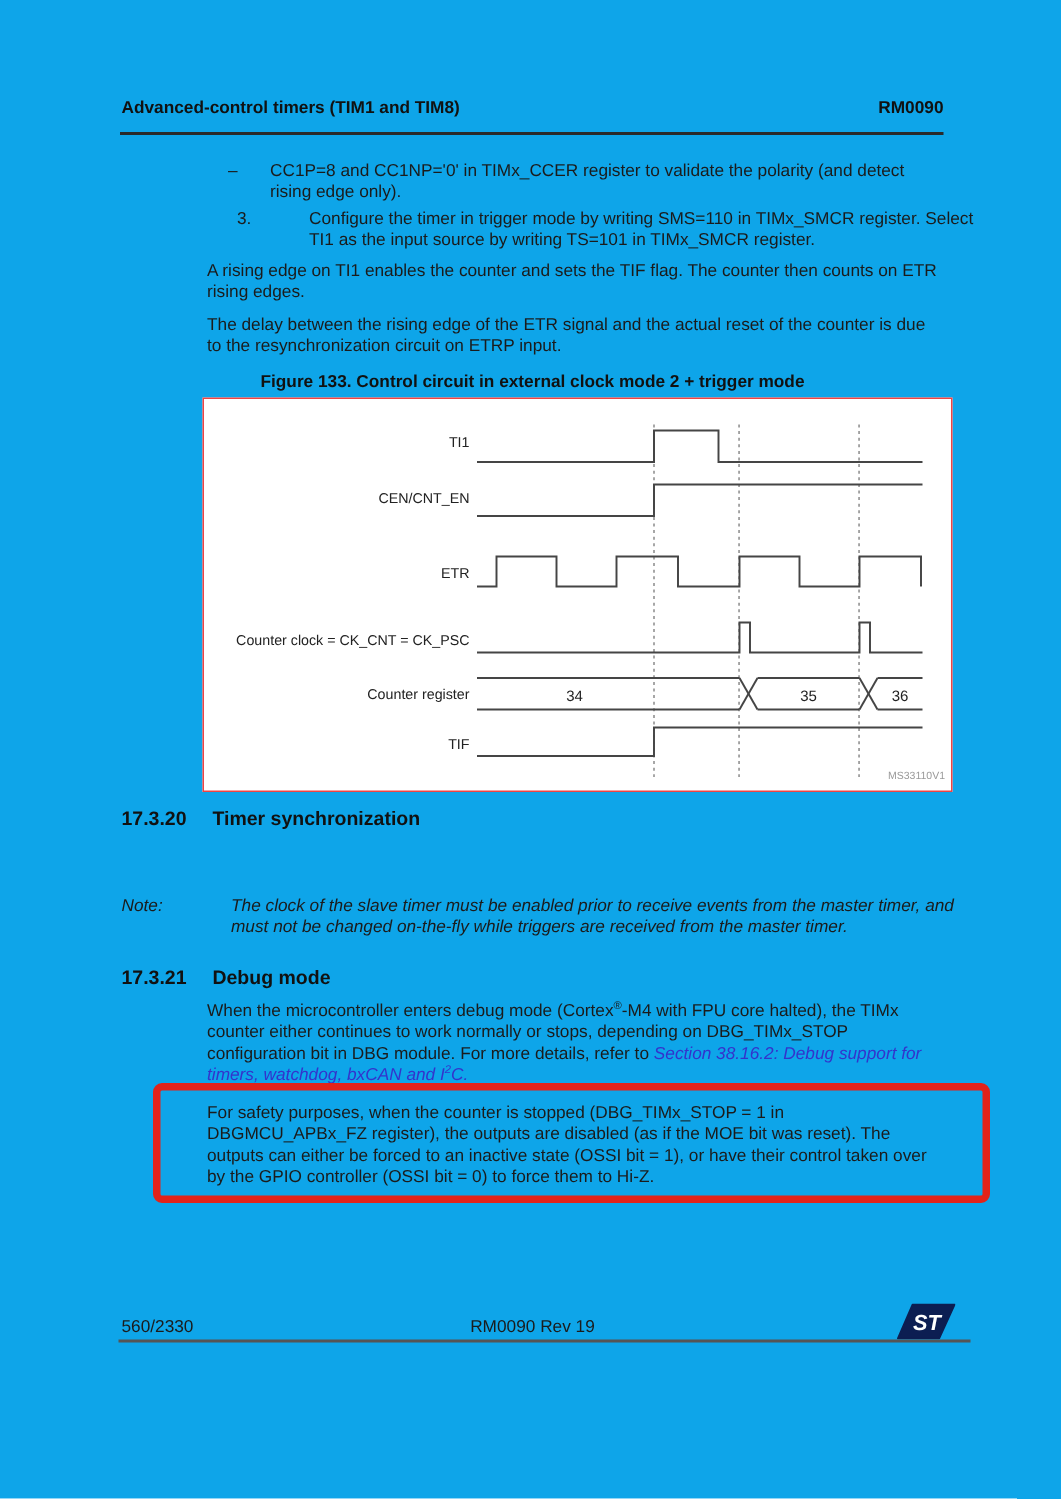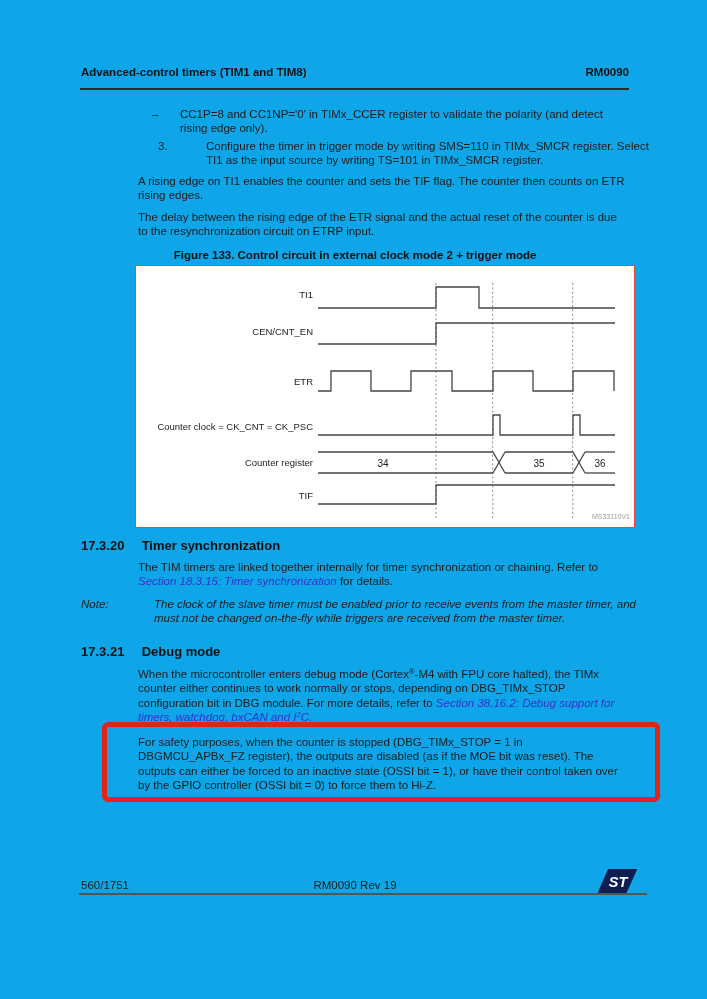--- a/index.html
+++ b/index.html
@@ -77,38 +77,35 @@
         <text x="177" y="233" text-anchor="end" class="siglabel">TIF</text>
         <polyline points="182,238 300,238 300,219 479,219" class="wave"></polyline>
         <text x="494" y="253" text-anchor="end" class="wm">MS33110V1</text>
       </svg>
   </div>
 
   <div class="abs heading" style="left:81px;top:538px;width:548px;">
     <span style="display:inline-block;width:57px;">17.3.20</span>
     <span>Timer synchronization</span>
   </div>
-  <div class="abs body-text" style="left:138px;top:560px;width:488px;">
-    <span>The TIM timers are linked together internally for timer synchronization or chaining. Refer to </span><a class="link">Section 18.3.15: Timer synchronization</a><span> for details.</span>
-  </div>
   <div class="abs body-text italic" style="left:81px;top:597px;">Note:</div>
   <div class="abs body-text italic" style="left:138px;top:597px;width:492px;margin-left:16px;">The clock of the slave timer must be enabled prior to receive events from the master timer, and must not be changed on-the-fly while triggers are received from the master timer.</div>
 
   <div class="abs heading" style="left:81px;top:644px;width:548px;">
     <span style="display:inline-block;width:57px;">17.3.21</span>
     <span>Debug mode</span>
   </div>
   <div class="abs body-text" style="left:138px;top:667px;width:488px;">
     <span>When the microcontroller enters debug mode (Cortex</span><span class="sup">®</span><span>-M4 with FPU core halted), the TIMx counter either continues to work normally or stops, depending on DBG_TIMx_STOP configuration bit in DBG module. For more details, refer to </span><a class="link"><span>Section 38.16.2: Debug support for timers, watchdog, bxCAN and I</span><span class="sup">2</span><span>C.</span></a>
   </div>
 
   <div class="abs highlight-box" style="left: 102px; top: 722px; width: 558px; height: 80px; box-sizing: border-box; border-color: rgb(226, 35, 26);"></div>
   <div class="abs body-text" style="left:138px;top:735px;width:490px;">For safety purposes, when the counter is stopped (DBG_TIMx_STOP = 1 in DBGMCU_APBx_FZ register), the outputs are disabled (as if the MOE bit was reset). The outputs can either be forced to an inactive state (OSSI bit = 1), or have their control taken over by the GPIO controller (OSSI bit = 0) to force them to Hi-Z.</div>
 
-  <div class="abs footer-text" style="left:81px;top:879px;">560/1751</div>
+  <div class="abs footer-text" style="left:81px;top:879px;">560/2330</div>
   <div class="abs footer-text" style="left:81px;top:879px;width:548px;text-align:center;">RM0090 Rev 19</div>
   <div class="abs" style="left:598px;top:869px;">
     <svg class="logo-st" width="39" height="24" viewBox="0 0 39 24">
       <polygon points="10.5,0.75 38.25,0.75 28,23.25 0.75,23.25" fill="#0c1e52" stroke="#0c1e52" stroke-width="1.5" stroke-linejoin="round"></polygon>
       <text x="20" y="17.8" text-anchor="middle" font-family="Liberation Sans, sans-serif" font-size="14.5" font-weight="bold" font-style="italic" fill="#ffffff">ST</text>
     </svg>
   </div>
   <div class="abs" style="left:79px;top:893px;width:568px;height:2px;background:#555;"></div>
 
 </div>

